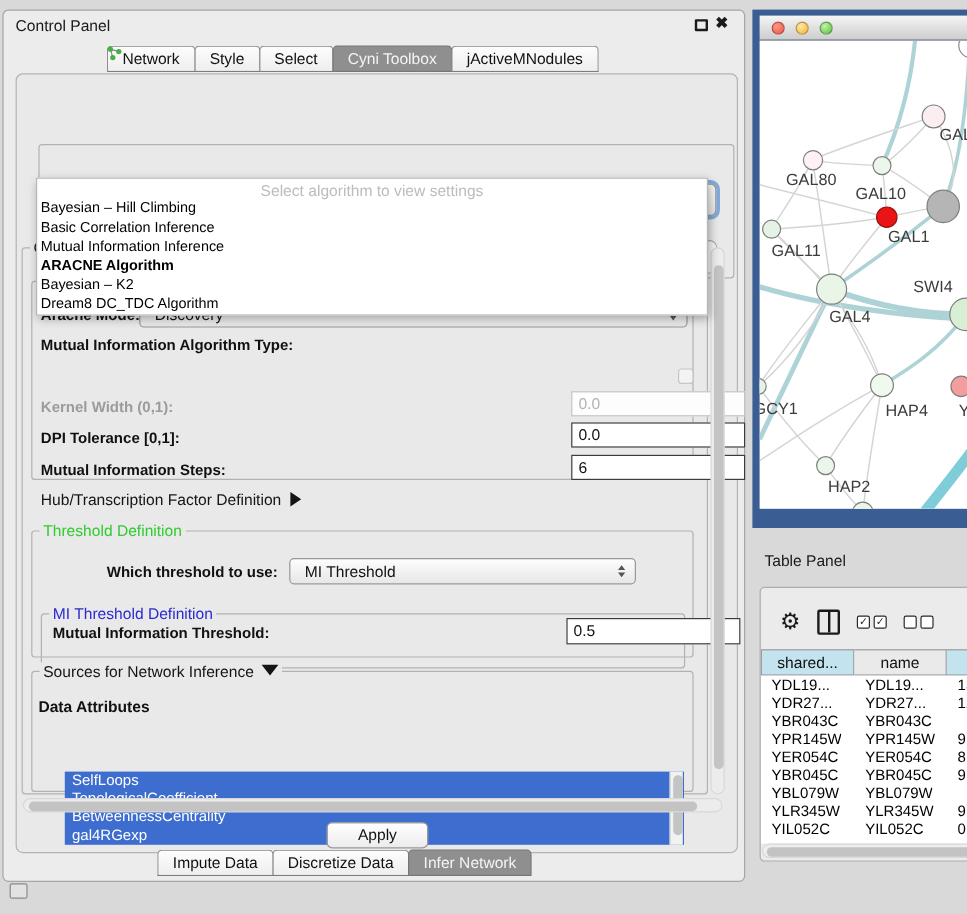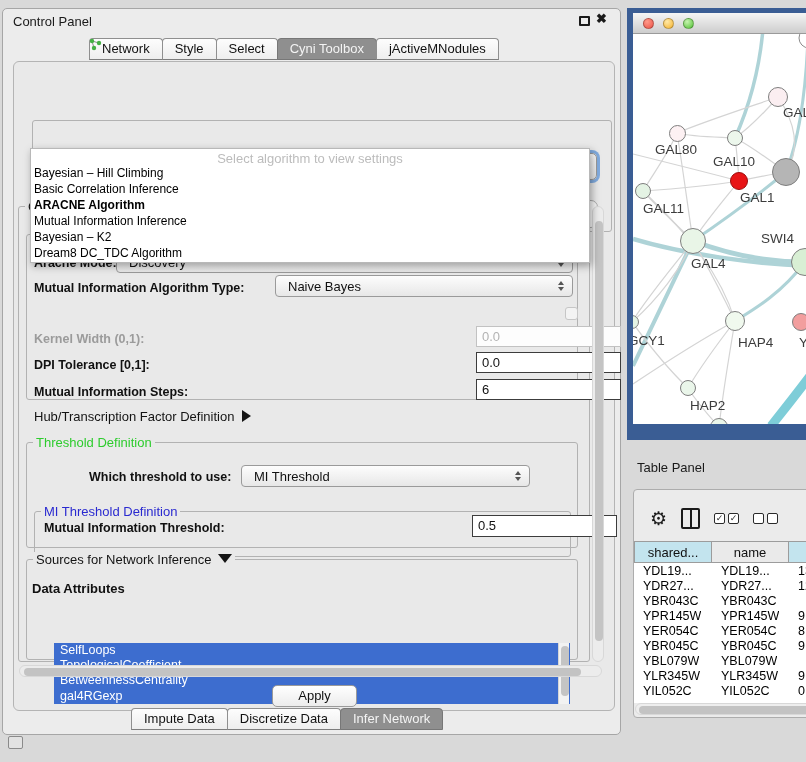--- a/index.html
+++ b/index.html
@@ -149,49 +149,42 @@
     <div id="inner-panel" class="abs">
 
       <div class="hidden-group abs"></div>
       <div class="hidden-combo abs"></div>
       <div class="hidden-field abs"></div>
 
       <div id="algo-popup" class="abs">
         <div class="dd-placeholder">Select algorithm to view settings</div>
         <div class="dd-item">Bayesian – Hill Climbing</div>
         <div class="dd-item">Basic Correlation Inference</div>
+        <div class="dd-item">Mutual Information Inference</div>
         <div class="dd-item bold">ARACNE Algorithm</div>
-        <div class="dd-item">Mutual Information Inference</div>
         <div class="dd-item">Bayesian – K2</div>
         <div class="dd-item">Dream8 DC_TDC Algorithm</div>
       </div>
 
       <div class="groupbox" style="left:4px; top:144px; width:572px; height:456px;">
         <span class="gb-label">Cyni Algorithm Settings</span>
       </div>
 
       <div class="groupbox" style="left:12px; top:172px; width:552px; height:166px;">
         <span class="gb-label blue">Algorithm Definition</span>
       </div>
       <div class="flabel" style="left:20px; top:194px;">Aracne Mode:</div>
       <div class="combo" style="left:102px; top:189px; width:457px; height:22px;">
         <span>Discovery</span>
         <span class="spin">
             <i class="up"></i>
             <i class="dn"></i>
           </span>
       </div>
       <div class="flabel" style="left:20px; top:219px;">Mutual Information Algorithm Type:</div>
-      <div class="combo" style="left:261px; top:213px; width:298px; height:22px;">
-        <span>Naive Bayes</span>
-        <span class="spin">
-            <i class="up"></i>
-            <i class="dn"></i>
-          </span>
-      </div>
       <div class="checkbox" style="left:551px; top:245px;"></div>
       <div class="flabel disabled" style="left:20px; top:270px;">Kernel Width (0,1):</div>
       <div class="tfield disabled" style="left:414px; top:264px; width:145px; height:21px;">0.0</div>
       <div class="flabel" style="left:20px; top:296px;">DPI Tolerance [0,1]:</div>
       <div class="tfield normal" style="left:414px; top:290px; width:145px; height:21px;">0.0</div>
       <div class="flabel" style="left:20px; top:323px;">Mutual Information Steps:</div>
       <div class="tfield normal" style="left:414px; top:317px; width:145px; height:21px;">6</div>
 
       <div class="expander" style="left:20px; top:347px;">
         <span>Hub/Transcription Factor Definition</span><span class="tri-right"></span>

